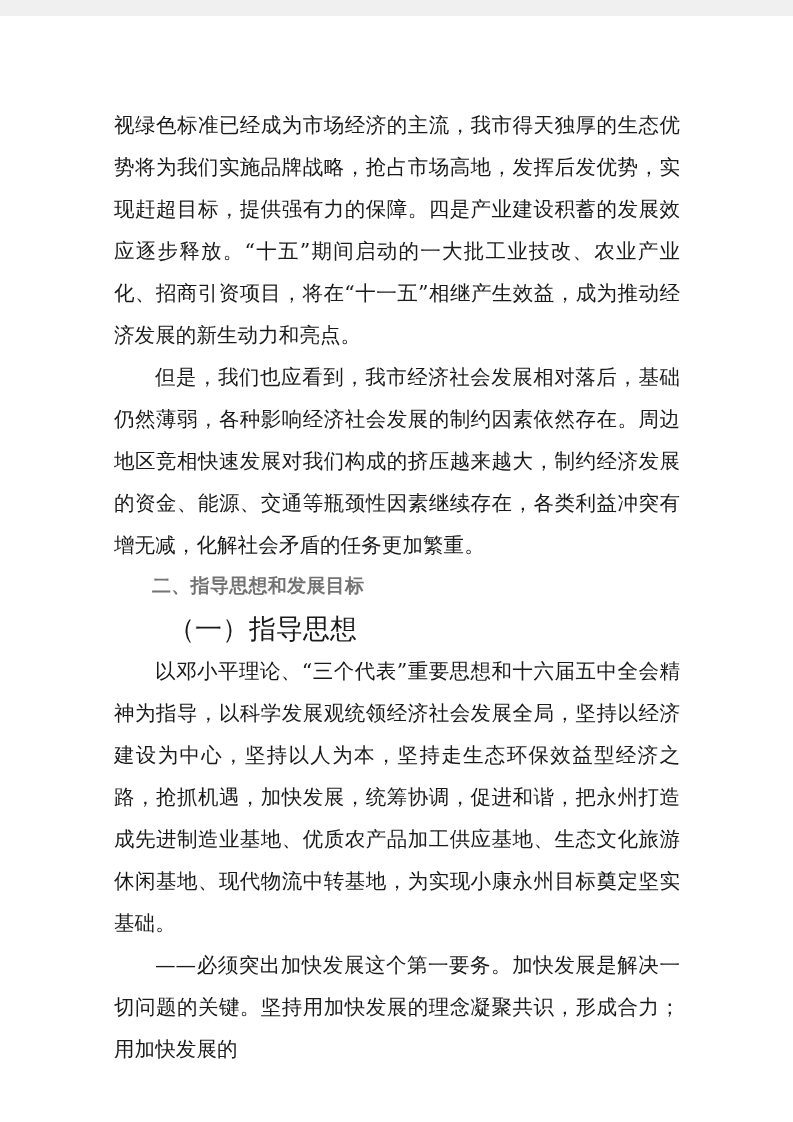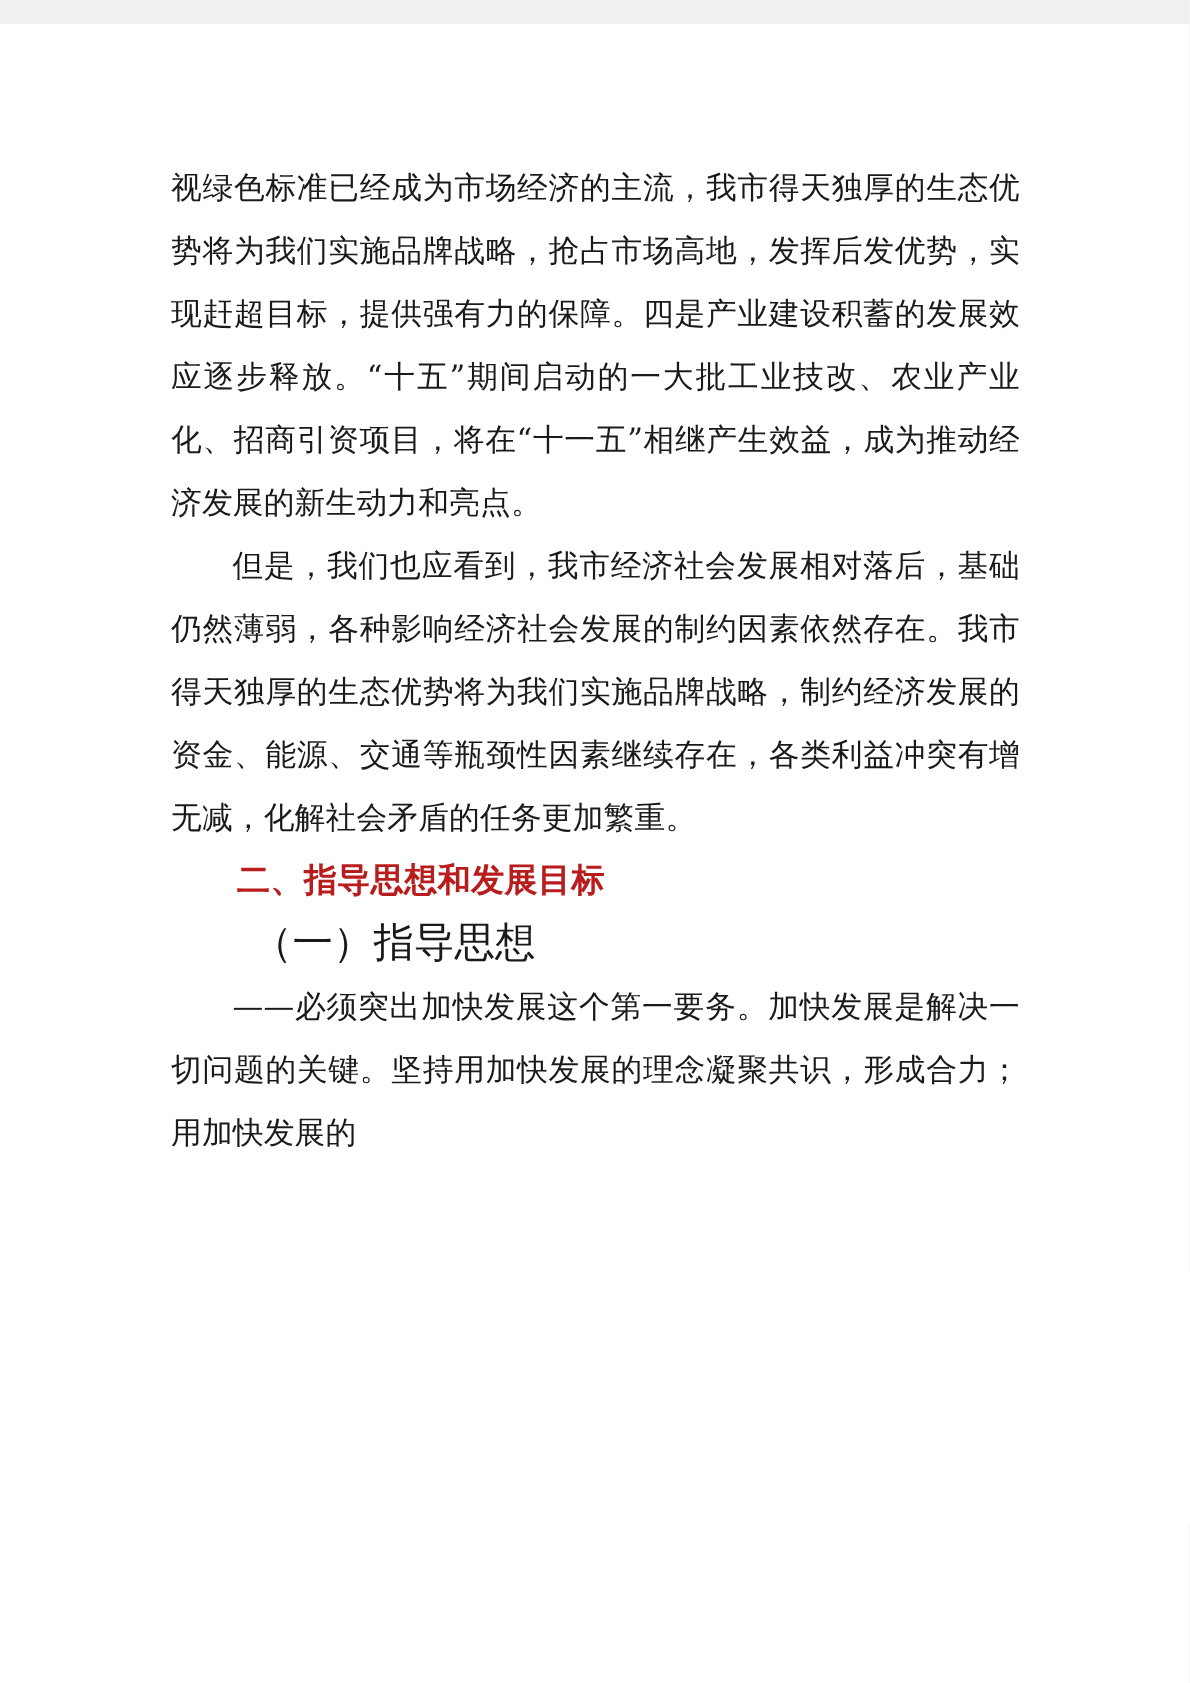--- a/index.html
+++ b/index.html
@@ -29,24 +29,24 @@
     color: #1a1a1a;
     text-align: justify;
     text-justify: inter-ideograph;
     margin: 0;
     letter-spacing: 0.1px;
   }
   .indent {
     text-indent: 2em;
   }
   .heading {
-    font-family: Liberation Sans, sans-serif;
-    font-size: 22px;
+    font-family: Liberation Mono, monospace;
+    font-size: 19px;
     line-height: 42px;
-    color: #b91c1c;
+    color: #737373;
     font-weight: bold;
     margin: 0;
     text-indent: 2em;
     letter-spacing: 0.3px;
   }
   .subheading {
     font-family: "DejaVu Serif", "Liberation Serif", serif;
     font-size: 27px;
     line-height: 42px;
     color: #1a1a1a;
@@ -55,25 +55,26 @@
   }
 </style>
 </head>
 <body>
 
 <div class="page">
   <div class="content">
 
     <p class="para">视绿色标准已经成为市场经济的主流，我市得天独厚的生态优势将为我们实施品牌战略，抢占市场高地，发挥后发优势，实现赶超目标，提供强有力的保障。四是产业建设积蓄的发展效应逐步释放。“十五”期间启动的一大批工业技改、农业产业化、招商引资项目，将在“十一五”相继产生效益，成为推动经济发展的新生动力和亮点。</p>
 
-    <p class="para indent">但是，我们也应看到，我市经济社会发展相对落后，基础仍然薄弱，各种影响经济社会发展的制约因素依然存在。我市得天独厚的生态优势将为我们实施品牌战略，制约经济发展的资金、能源、交通等瓶颈性因素继续存在，各类利益冲突有增无减，化解社会矛盾的任务更加繁重。</p>
+    <p class="para indent">但是，我们也应看到，我市经济社会发展相对落后，基础仍然薄弱，各种影响经济社会发展的制约因素依然存在。周边地区竞相快速发展对我们构成的挤压越来越大，制约经济发展的资金、能源、交通等瓶颈性因素继续存在，各类利益冲突有增无减，化解社会矛盾的任务更加繁重。</p>
 
 
     <p class="heading">二、指导思想和发展目标</p>
 
     <p class="subheading">（一）指导思想</p>
 
+    <p class="para indent">以邓小平理论、“三个代表”重要思想和十六届五中全会精神为指导，以科学发展观统领经济社会发展全局，坚持以经济建设为中心，坚持以人为本，坚持走生态环保效益型经济之路，抢抓机遇，加快发展，统筹协调，促进和谐，把永州打造成先进制造业基地、优质农产品加工供应基地、生态文化旅游休闲基地、现代物流中转基地，为实现小康永州目标奠定坚实基础。</p>
 
 
     <p class="para indent">——必须突出加快发展这个第一要务。加快发展是解决一切问题的关键。坚持用加快发展的理念凝聚共识，形成合力；用加快发展的</p>
 
   </div>
 </div>
 
 </body></html>

